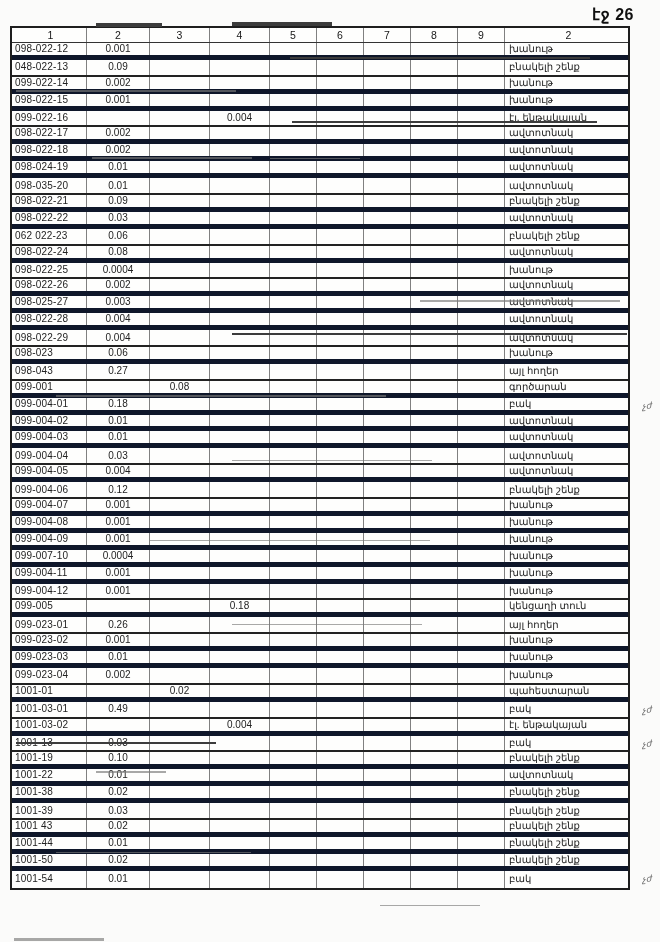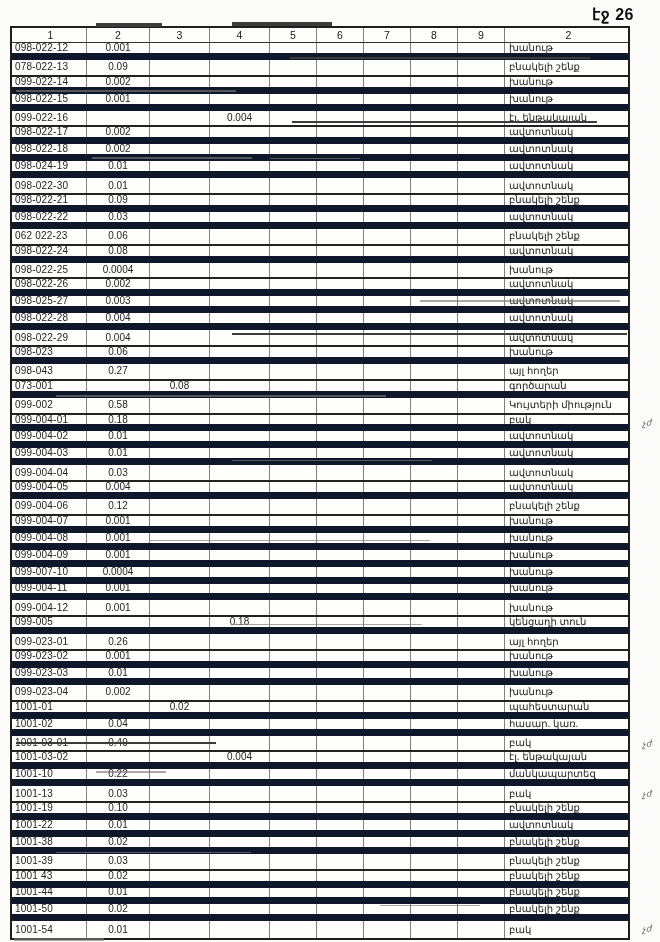--- a/index.html
+++ b/index.html
@@ -12,21 +12,21 @@
   .page-number{
     position:absolute;top:5px;right:26px;
     font-size:16px;font-weight:bold;letter-spacing:0.5px;color:#101010;
   }
   .doc-table{
     position:absolute;left:10px;top:26px;width:620px;
     border:2px solid #1e1e1e;
     background:#fefefd;
     box-sizing:border-box;
   }
-  .row{display:flex;height:16.9px;border-bottom:7px solid #0f172a;position:relative;box-sizing:border-box;}
+  .row{display:flex;height:16.9px;border-bottom:5px solid #0f172a;position:relative;box-sizing:border-box;}
   .row:last-child{border-bottom:none;}
   .row.hb{border-bottom:2px solid #222;}
   .row.header{height:15px;border-bottom:1.5px solid #333;}
   .c{
     border-right:1px solid #808080;
     box-sizing:border-box;
     font-size:10px;line-height:10px;
     display:flex;align-items:center;
     overflow:hidden;white-space:nowrap;
     color:#222;
@@ -74,21 +74,21 @@
     <div class="c c4"></div>
     <div class="c c5"></div>
     <div class="c c6"></div>
     <div class="c c7"></div>
     <div class="c c8"></div>
     <div class="c c9"></div>
     <div class="c c10">խանութ</div>
 
   </div>
       <div class="row hb">
-    <div class="c c1 code">078-022-13</div>
+    <div class="c c1 code">048-022-13</div>
     <div class="c c2">0.09</div>
     <div class="c c3"></div>
     <div class="c c4"></div>
     <div class="c c5"></div>
     <div class="c c6"></div>
     <div class="c c7"></div>
     <div class="c c8"></div>
     <div class="c c9"></div>
     <div class="c c10">բնակելի շենք</div>
 
@@ -165,21 +165,21 @@
     <div class="c c4"></div>
     <div class="c c5"></div>
     <div class="c c6"></div>
     <div class="c c7"></div>
     <div class="c c8"></div>
     <div class="c c9"></div>
     <div class="c c10">ավտոտնակ</div>
 
   </div>
       <div class="row hb">
-    <div class="c c1 code">098-022-30</div>
+    <div class="c c1 code">098-035-20</div>
     <div class="c c2">0.01</div>
     <div class="c c3"></div>
     <div class="c c4"></div>
     <div class="c c5"></div>
     <div class="c c6"></div>
     <div class="c c7"></div>
     <div class="c c8"></div>
     <div class="c c9"></div>
     <div class="c c10">ավտոտնակ</div>
 
@@ -321,43 +321,30 @@
     <div class="c c4"></div>
     <div class="c c5"></div>
     <div class="c c6"></div>
     <div class="c c7"></div>
     <div class="c c8"></div>
     <div class="c c9"></div>
     <div class="c c10">այլ հողեր</div>
 
   </div>
       <div class="row">
-    <div class="c c1 code">073-001</div>
+    <div class="c c1 code">099-001</div>
     <div class="c c2"></div>
     <div class="c c3">0.08</div>
     <div class="c c4"></div>
     <div class="c c5"></div>
     <div class="c c6"></div>
     <div class="c c7"></div>
     <div class="c c8"></div>
     <div class="c c9"></div>
     <div class="c c10">գործարան</div>
-
-  </div>
-      <div class="row hb">
-    <div class="c c1 code">099-002</div>
-    <div class="c c2">0.58</div>
-    <div class="c c3"></div>
-    <div class="c c4"></div>
-    <div class="c c5"></div>
-    <div class="c c6"></div>
-    <div class="c c7"></div>
-    <div class="c c8"></div>
-    <div class="c c9"></div>
-    <div class="c c10">Կույտերի միություն</div>
 
   </div>
       <div class="row">
     <div class="c c1 code">099-004-01</div>
     <div class="c c2">0.18</div>
     <div class="c c3"></div>
     <div class="c c4"></div>
     <div class="c c5"></div>
     <div class="c c6"></div>
     <div class="c c7"></div>
@@ -580,33 +567,20 @@
     <div class="c c3">0.02</div>
     <div class="c c4"></div>
     <div class="c c5"></div>
     <div class="c c6"></div>
     <div class="c c7"></div>
     <div class="c c8"></div>
     <div class="c c9"></div>
     <div class="c c10">պահեստարան</div>
 
   </div>
-      <div class="row">
-    <div class="c c1 code">1001-02</div>
-    <div class="c c2">0.04</div>
-    <div class="c c3"></div>
-    <div class="c c4"></div>
-    <div class="c c5"></div>
-    <div class="c c6"></div>
-    <div class="c c7"></div>
-    <div class="c c8"></div>
-    <div class="c c9"></div>
-    <div class="c c10">հասար. կառ.</div>
-
-  </div>
       <div class="row hb">
     <div class="c c1 code">1001-03-01</div>
     <div class="c c2">0.49</div>
     <div class="c c3"></div>
     <div class="c c4"></div>
     <div class="c c5"></div>
     <div class="c c6"></div>
     <div class="c c7"></div>
     <div class="c c8"></div>
     <div class="c c9"></div>
@@ -617,33 +591,20 @@
     <div class="c c1 code">1001-03-02</div>
     <div class="c c2"></div>
     <div class="c c3"></div>
     <div class="c c4">0.004</div>
     <div class="c c5"></div>
     <div class="c c6"></div>
     <div class="c c7"></div>
     <div class="c c8"></div>
     <div class="c c9"></div>
     <div class="c c10">էլ. ենթակայան</div>
-
-  </div>
-      <div class="row">
-    <div class="c c1 code">1001-10</div>
-    <div class="c c2">0.22</div>
-    <div class="c c3"></div>
-    <div class="c c4"></div>
-    <div class="c c5"></div>
-    <div class="c c6"></div>
-    <div class="c c7"></div>
-    <div class="c c8"></div>
-    <div class="c c9"></div>
-    <div class="c c10">մանկապարտեզ</div>
 
   </div>
       <div class="row hb">
     <div class="c c1 code">1001-13</div>
     <div class="c c2">0.03</div>
     <div class="c c3"></div>
     <div class="c c4"></div>
     <div class="c c5"></div>
     <div class="c c6"></div>
     <div class="c c7"></div>

